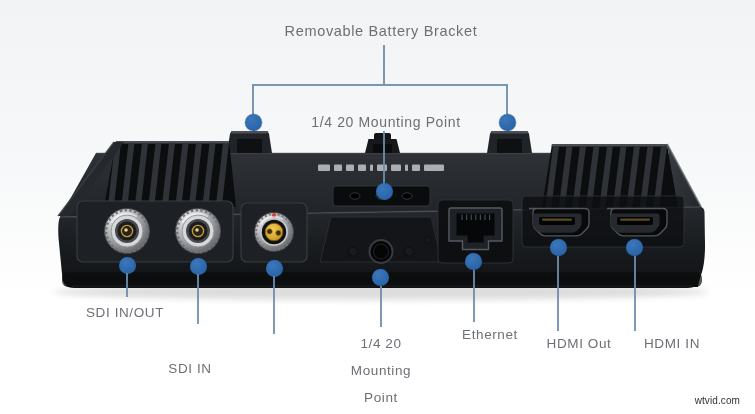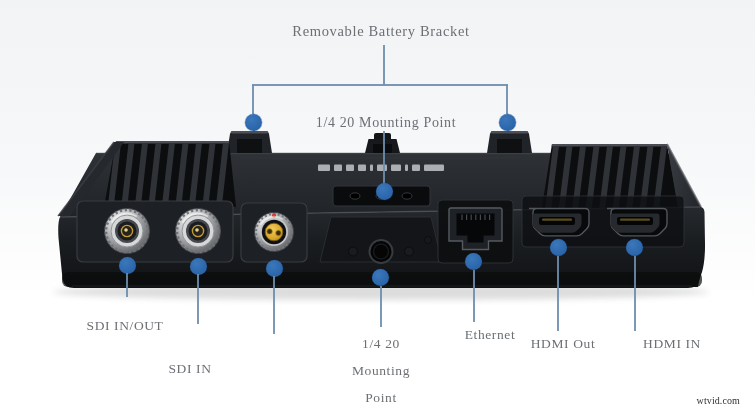--- a/index.html
+++ b/index.html
@@ -7,21 +7,21 @@
     --line-color:#6d8dac;
     --label-color:#6c7075;
     --watermark-color:#2f3134;
     --bg-top:#f2f3f5;
   }
   *{margin:0;padding:0;box-sizing:border-box;}
   body{background:#fff;}
   .stage{
     position:relative;width:755px;height:414px;overflow:hidden;
     background:linear-gradient(180deg,var(--bg-top) 0%,#f7f8f9 40%,#ffffff 72%);
-    font-family:Liberation Serif, serif;
+    font-family:Liberation Sans, sans-serif;
   }
   .device-svg{position:absolute;left:0;top:0;}
   .label{
     position:absolute;color:var(--label-color);
     font-size:13.5px;letter-spacing:.045em;text-align:center;
     white-space:pre-line;transform:translateX(-50%);line-height:19px;
   }
   .label-lg{font-size:14.5px;}
   .label-md{font-size:14px;}
   .lh-tall{line-height:27px;}
@@ -241,41 +241,41 @@
   <div class="line-v" style="left:506px;top:85px;height:29px;"></div>
   <div class="dot" style="left:244.5px;top:113.5px;"></div>
   <div class="dot" style="left:498.5px;top:113.5px;"></div>
 
   <div class="label label-md" style="left:386px;top:113px;">1/4 20 Mounting Point</div>
   <div class="line-v" style="left:383px;top:131px;height:53px;"></div>
   <div class="dot" style="left:375.5px;top:182.5px;"></div>
 
   <div class="dot" style="left:118.5px;top:256.5px;"></div>
   <div class="line-v" style="left:126px;top:273px;height:24px;"></div>
-  <div class="label" style="left:125px;top:316px;">SDI IN/OUT</div>
+  <div class="label" style="left:125px;top:303px;">SDI IN/OUT</div>
 
   <div class="dot" style="left:189.5px;top:257.5px;"></div>
   <div class="line-v" style="left:196.5px;top:274px;height:50px;"></div>
   <div class="label" style="left:190px;top:327px;margin-top:32px;">SDI IN</div>
 
   <div class="dot" style="left:265.5px;top:259.5px;"></div>
   <div class="line-v" style="left:273px;top:276px;height:58px;"></div>
 
   <div class="dot" style="left:371.5px;top:268.5px;"></div>
   <div class="line-v" style="left:379.5px;top:286px;height:41px;"></div>
   <div class="label lh-tall" style="left:381px;top:330px;">1/4 20
 Mounting
 Point</div>
 
   <div class="dot" style="left:464.5px;top:252.5px;"></div>
   <div class="line-v" style="left:472.5px;top:270px;height:52px;"></div>
   <div class="label" style="left:474px;top:325px;margin-left:16px;">Ethernet</div>
 
   <div class="dot" style="left:549.5px;top:238.5px;"></div>
   <div class="line-v" style="left:557px;top:256px;height:75px;"></div>
-  <div class="label" style="left:549px;top:334px;padding-left:28px;">HDMI Out</div>
+  <div class="label" style="left:565px;top:334px;padding-left:28px;">HDMI Out</div>
 
   <div class="dot" style="left:625.5px;top:238.5px;"></div>
   <div class="line-v" style="left:633.5px;top:256px;height:75px;"></div>
   <div class="label" style="left:672px;top:334px;">HDMI IN</div>
 
   <div class="watermark">wtvid.com</div>
 </div>
 
 </body></html>

